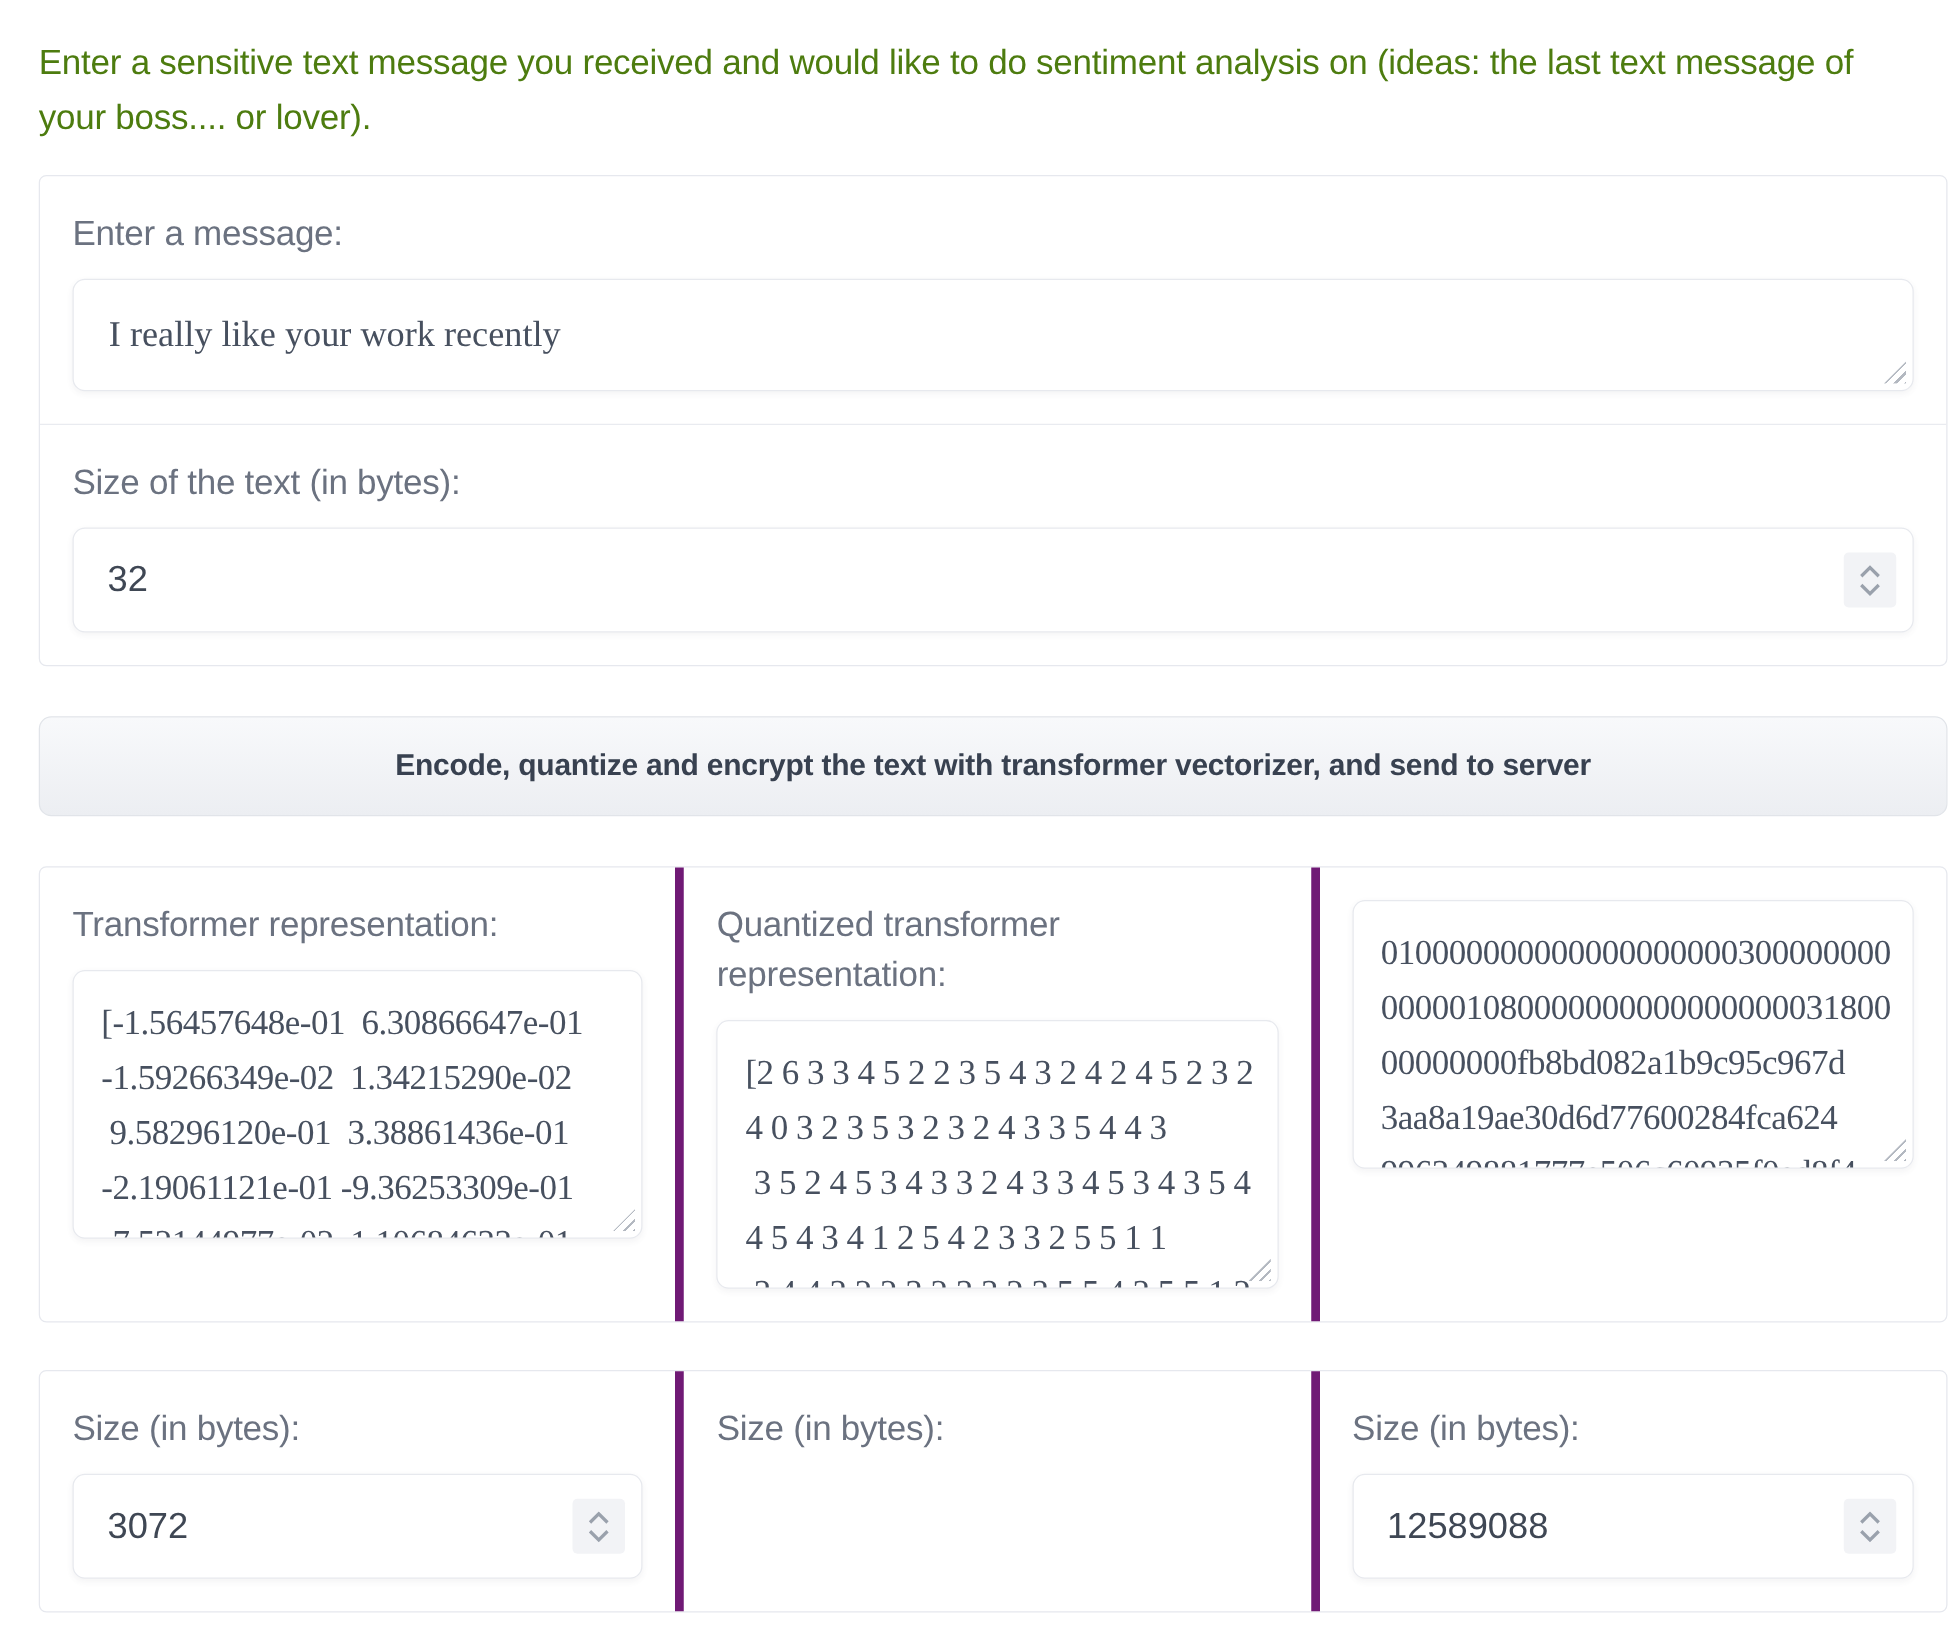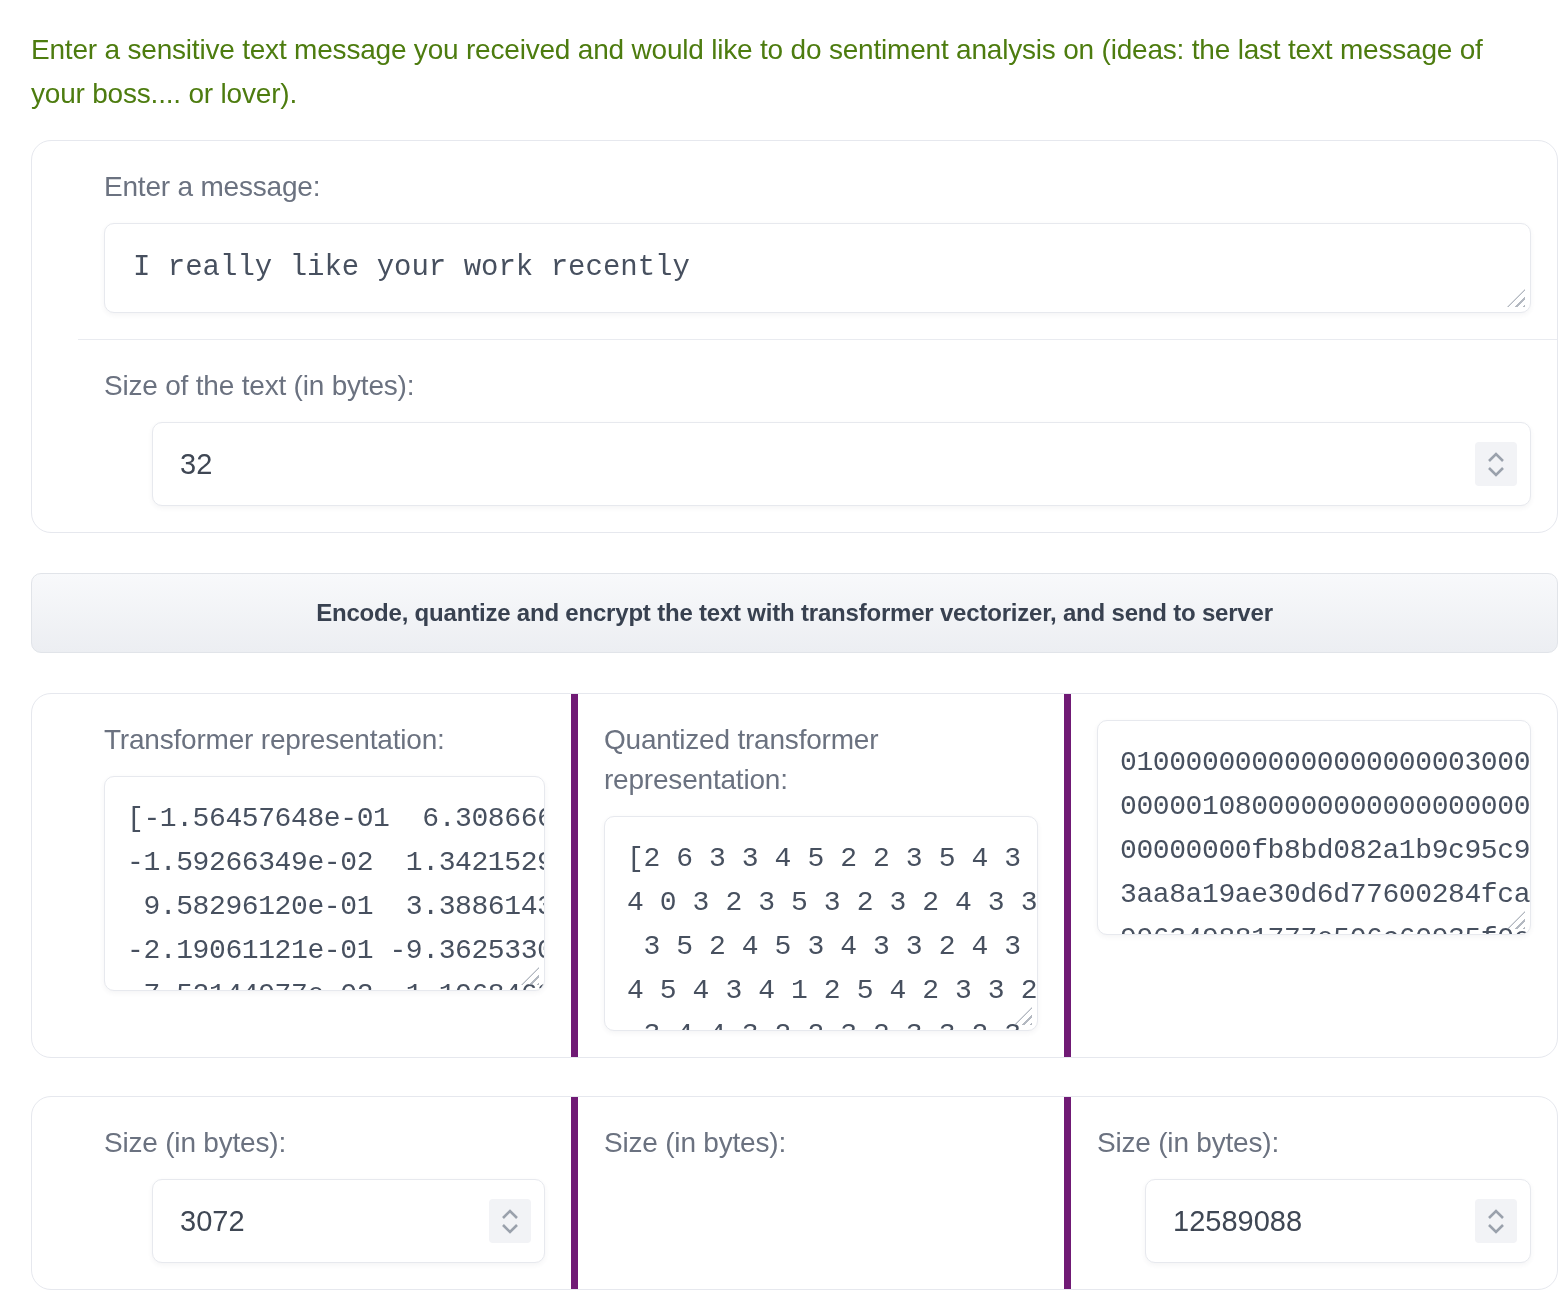--- a/index.html
+++ b/index.html
@@ -12,50 +12,50 @@
   .content { width:1527px; }
 
   
   .instruction {
     font-size:28px; line-height:44px; color:#4d7c0f;
     max-width:1495px; margin-bottom:24px; letter-spacing:-0.2px;
   }
 
   
   .box {
-    border:1px solid #e6e8ee; border-radius:20px; background:#fff;padding-left:46px;
+    border:1px solid #e6e8ee; border-radius:6px; background:#fff;
   }
   .section { padding:26px; }
   .divider-h { border-top:1px solid #e9ebf0; }
 
   .field-label {
     font-size:28px; color:#6b7280; line-height:40px; margin-bottom:16px;
     letter-spacing:-0.2px;
   }
 
   .text-input-wrap { position:relative; }
 
   textarea.gr-textarea {
     display:block; width:100%; border:1px solid #e7e9ee; border-radius:10px;
     background:#fff; box-shadow:0 2px 5px rgba(60,70,90,0.06);
-    font-family:Liberation Mono, monospace;
+    font-family:Liberation Serif, serif;
     color:#47505f; resize:none; outline:none; overflow:hidden;
     white-space:pre;
   }
   .msg-textarea { height:90px; padding:26px 28px; font-size:29px; line-height:36px; }
   .rep-textarea { height:215px; padding:20px 22px; font-size:28px; line-height:44px; letter-spacing:-0.4px; }
 
   .resize-handle {
     position:absolute; right:6px; bottom:6px; width:18px; height:18px;
     background:repeating-linear-gradient(135deg,#9aa1ac 0 2px,transparent 2px 6px);
     clip-path:polygon(100% 0,100% 100%,0 100%);
     opacity:0.75; pointer-events:none;
   }
 
-  .number-wrap { position:relative;margin-left:48px; }
+  .number-wrap { position:relative; }
   input.gr-number {
     display:block; width:100%; height:84px; border:1px solid #e7e9ee; border-radius:10px;
     background:#fff; box-shadow:0 2px 5px rgba(60,70,90,0.06);
     font-family:"Liberation Sans", sans-serif;
     font-size:29px; color:#3f4754; padding:0 70px 0 27px; outline:none;
   }
   .spinner {
     position:absolute; right:14px; top:50%; transform:translateY(-50%);
     width:42px; height:44px; background:#f2f3f6; border-radius:4px;
     display:flex; flex-direction:column; align-items:center; justify-content:center; gap:3px;

